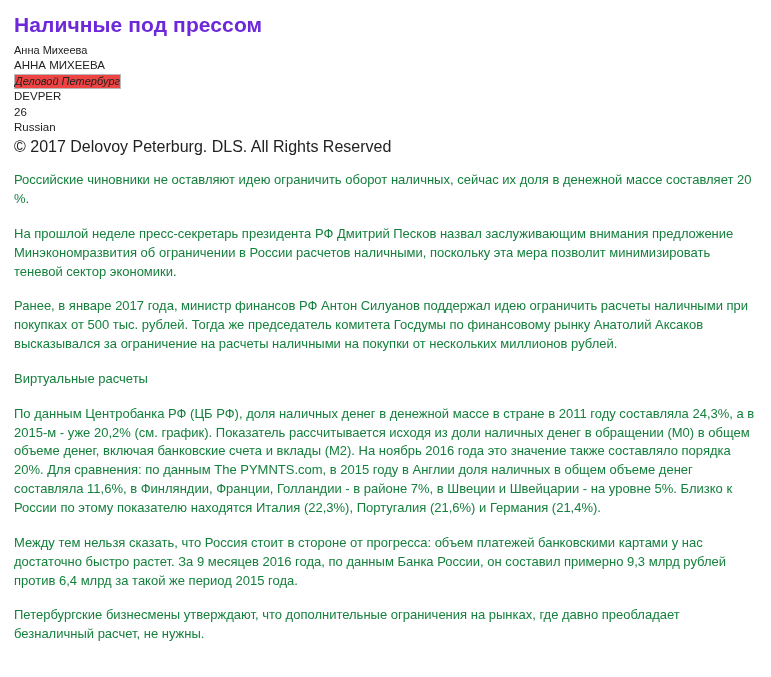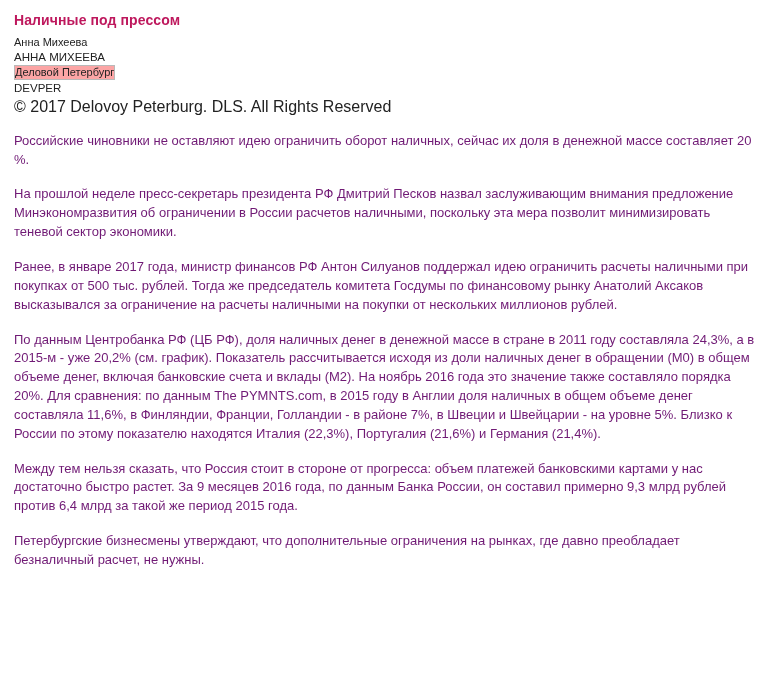--- a/index.html
+++ b/index.html
@@ -13,86 +13,90 @@
     font-family: "Liberation Sans", sans-serif;
     color: #1a1a1a;
     -webkit-font-smoothing: antialiased;
   }
   .page {
     padding: 10px 14px 18px 14px;
     box-sizing: border-box;
     width: 771px;
   }
   .doc-title {
-    font-size: 14px;
+    font-size: 21px;
     font-weight: bold;
-    color: #be185d;
+    color: #6d28d9;
     margin: 2px 0 6px 0;
     line-height: 1.2;
     letter-spacing: 0.1px;
   }
   .meta {
     font-size: 11.5px;
     color: #222;
     line-height: 1.35;
   }
   .meta div {
     margin: 0;
     padding: 0;
   }
   .meta .byline-small {
     font-size: 11px;
   }
   .source-box {
     display: inline-block;
     border: 1px solid #b9b9b9;
-    background: #fca5a5;
+    background: #ef4444;
     padding: 1px 5px 2px 5px;
     font-size: 11px;
     color: #222;
     margin: 3px 0 3px 0;
     line-height: 1.2;
+    font-style: italic;
   }
   .copyright {
     font-size: 16px;
     color: #222;
     margin-top: 1px;
   }
   .body-text {
     margin-top: 14px;
   }
   .body-text p {
     font-size: 13px;
     line-height: 1.45;
-    color: #701a75;
+    color: #15803d;
     margin: 0 0 16px 0;
     text-align: left;
   }
   .body-text p:last-child {
     margin-bottom: 14px;
   }
 </style>
 </head>
 <body>
 
 <div class="page">
 
   <h1 class="doc-title">Наличные под прессом</h1>
 
   <div class="meta">
     <div class="byline-small">Анна Михеева</div>
     <div>АННА МИХЕЕВА</div>
     <div class="source-box">Деловой Петербург</div>
     <div>DEVPER</div>
+    <div>26</div>
+    <div>Russian</div>
     <div class="copyright">© 2017 Delovoy Peterburg. DLS. All Rights Reserved</div>
   </div>
 
   <div class="body-text">
     <p>Российские чиновники не оставляют идею ограничить оборот наличных, сейчас их доля в денежной массе составляет 20 %.</p>
     <p>На прошлой неделе пресс-секретарь президента РФ Дмитрий Песков назвал заслуживающим внимания предложение Минэкономразвития об ограничении в России расчетов наличными, поскольку эта мера позволит минимизировать теневой сектор экономики.</p>
     <p>Ранее, в январе 2017 года, министр финансов РФ Антон Силуанов поддержал идею ограничить расчеты наличными при покупках от 500 тыс. рублей. Тогда же председатель комитета Госдумы по финансовому рынку Анатолий Аксаков высказывался за ограничение на расчеты наличными на покупки от нескольких миллионов рублей.</p>
+    <p>Виртуальные расчеты</p>
     <p>По данным Центробанка РФ (ЦБ РФ), доля наличных денег в денежной массе в стране в 2011 году составляла 24,3%, а в 2015-м - уже 20,2% (см. график). Показатель рассчитывается исходя из доли наличных денег в обращении (М0) в общем объеме денег, включая банковские счета и вклады (М2). На ноябрь 2016 года это значение также составляло порядка 20%. Для сравнения: по данным The PYMNTS.com, в 2015 году в Англии доля наличных в общем объеме денег составляла 11,6%, в Финляндии, Франции, Голландии - в районе 7%, в Швеции и Швейцарии - на уровне 5%. Близко к России по этому показателю находятся Италия (22,3%), Португалия (21,6%) и Германия (21,4%).</p>
     <p>Между тем нельзя сказать, что Россия стоит в стороне от прогресса: объем платежей банковскими картами у нас достаточно быстро растет. За 9 месяцев 2016 года, по данным Банка России, он составил примерно 9,3 млрд рублей против 6,4 млрд за такой же период 2015 года.</p>
     <p>Петербургские бизнесмены утверждают, что дополнительные ограничения на рынках, где давно преобладает безналичный расчет, не нужны.</p>
 
   </div>
 
 </div>
 
 </body></html>

